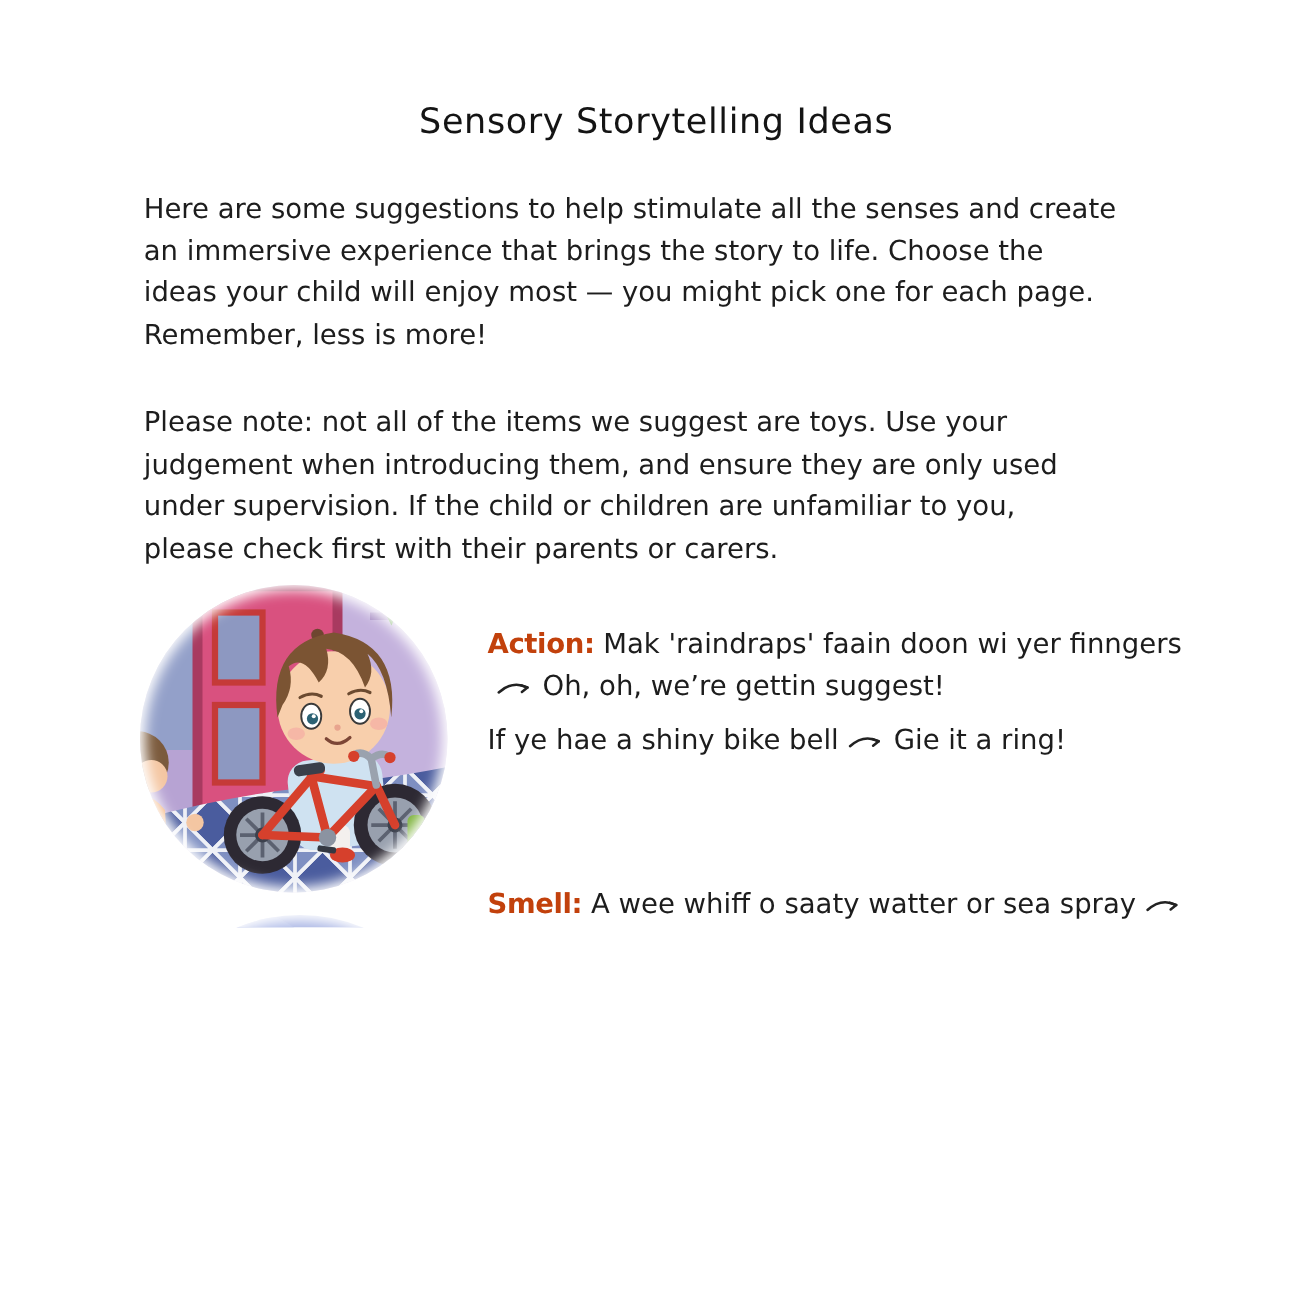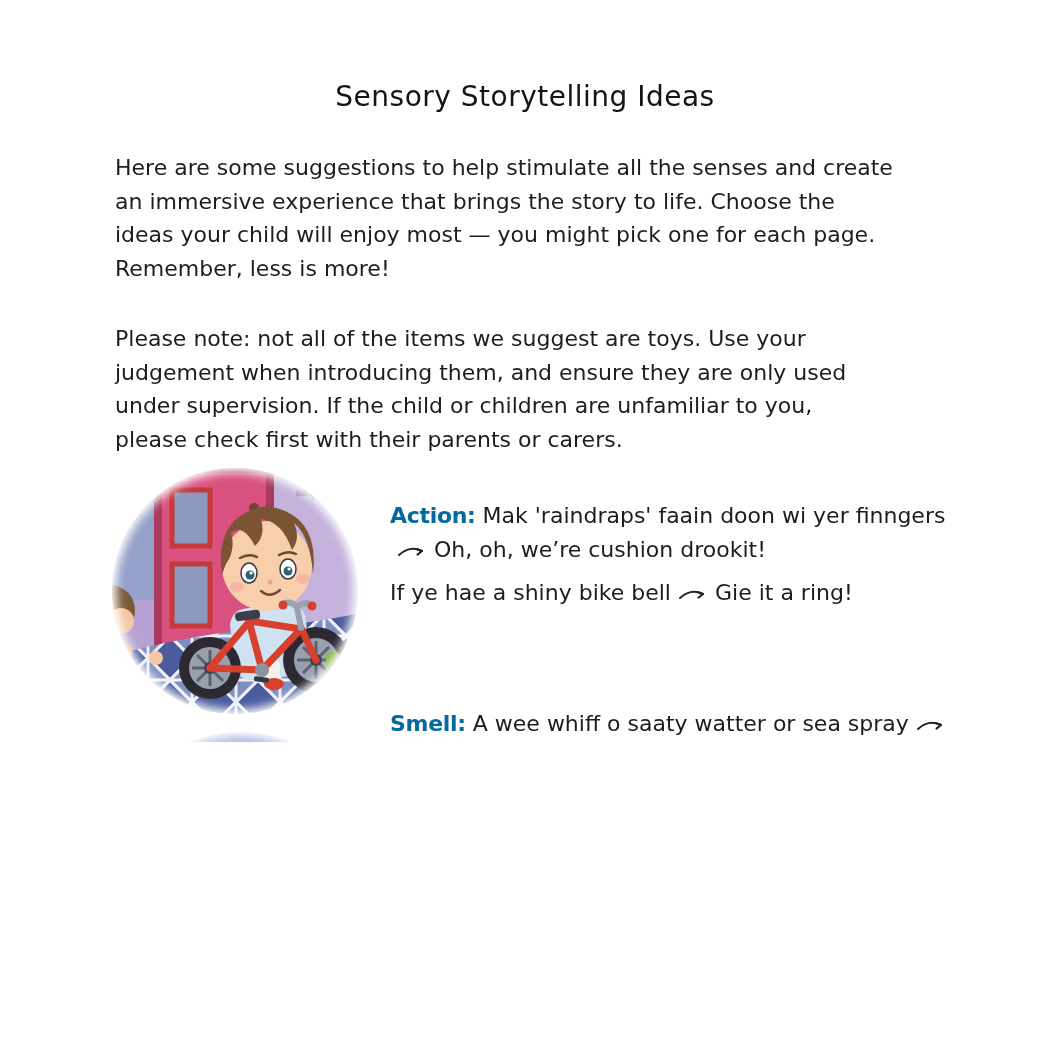--- a/index.html
+++ b/index.html
@@ -15,21 +15,21 @@
     position:absolute;left:115px;width:900px;margin:0;
     font-size:22px;line-height:33.5px;white-space:pre-line;
   }
   .intro{top:151px;}
   .note{top:322px;}
   .illus{position:absolute;}
   .illus svg{display:block;}
   .sec{position:absolute;left:390px;width:566px;}
   .sec p.item{margin:0 0 7px 0;font-size:22px;line-height:34px;}
   #sec1 p.item:nth-child(3){margin-top:-7px;}
-  .lbl{font-weight:700;letter-spacing:-.3px;margin-right:7px;color:#0369a1;}
+  .lbl{font-weight:700;letter-spacing:-.3px;margin-right:7px;color:#c2410c;}
   .lbl:empty{display:none;margin:0;}
   .arc{display:inline-block;vertical-align:-2px;margin:0 7px;}
   #sec1{top:499px;}
   #sec2{top:707px;}
   #illus-bike{left:104px;top:460px;}
   #illus-car{left:100px;top:722px;}
 </style>
 </head>
 <body>
 
@@ -155,21 +155,21 @@
       </g>
       <circle cx="131" cy="131" r="128" fill="none" stroke="#ffffff" stroke-width="18" filter="url(#blur1)"></circle>
     </svg>
   </div>
 
   <div class="sec" id="sec1">
     <p class="item">
       <b class="lbl">Action:</b><span>Mak 'raindraps' faain doon wi yer finngers</span><span class="arc"><svg width="30" height="16" viewBox="0 0 30 16">
             <path d="M2 12 Q13 2 25 8" fill="none" stroke="#222" stroke-width="2" stroke-linecap="round"></path>
             <path d="M25 8 L19.8 6.3 M25 8 L20.5 11.6" fill="none" stroke="#222" stroke-width="2" stroke-linecap="round"></path>
-          </svg></span><span>Oh, oh, we’re cushion drookit!</span>
+          </svg></span><span>Oh, oh, we’re gettin suggest!</span>
     </p>
     <p class="item">
       <span>If ye hae a shiny bike bell</span><span class="arc"><svg width="30" height="16" viewBox="0 0 30 16">
             <path d="M2 12 Q13 2 25 8" fill="none" stroke="#222" stroke-width="2" stroke-linecap="round"></path>
             <path d="M25 8 L19.8 6.3 M25 8 L20.5 11.6" fill="none" stroke="#222" stroke-width="2" stroke-linecap="round"></path>
           </svg></span><span>Gie it a ring!</span>
     </p>
   </div>
 
   <div class="illus" id="illus-car">

